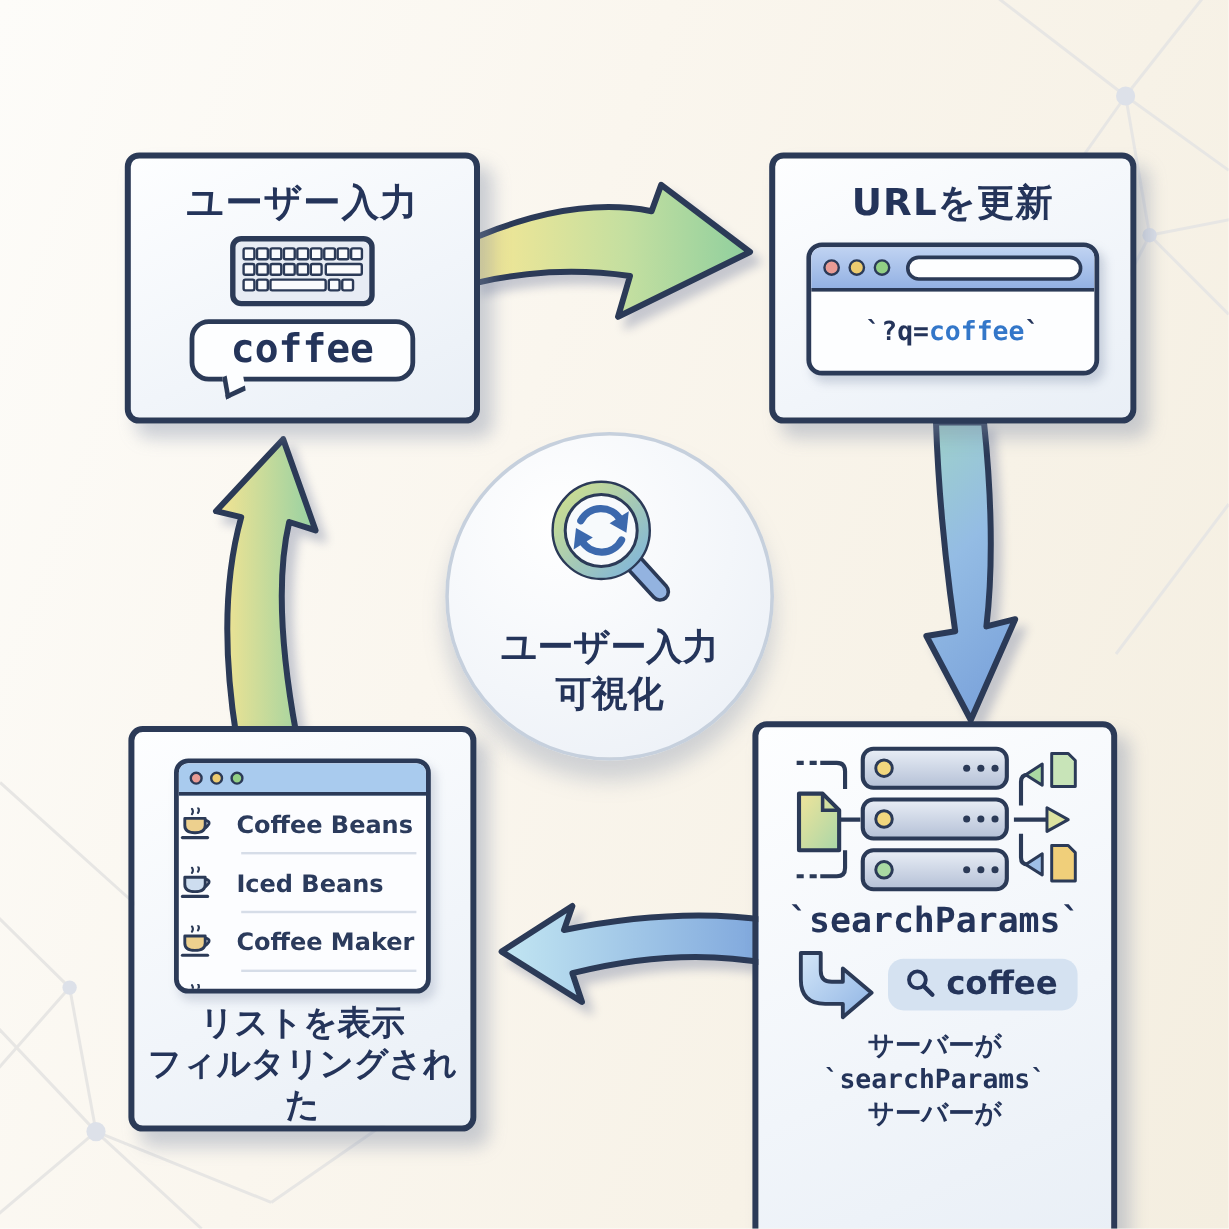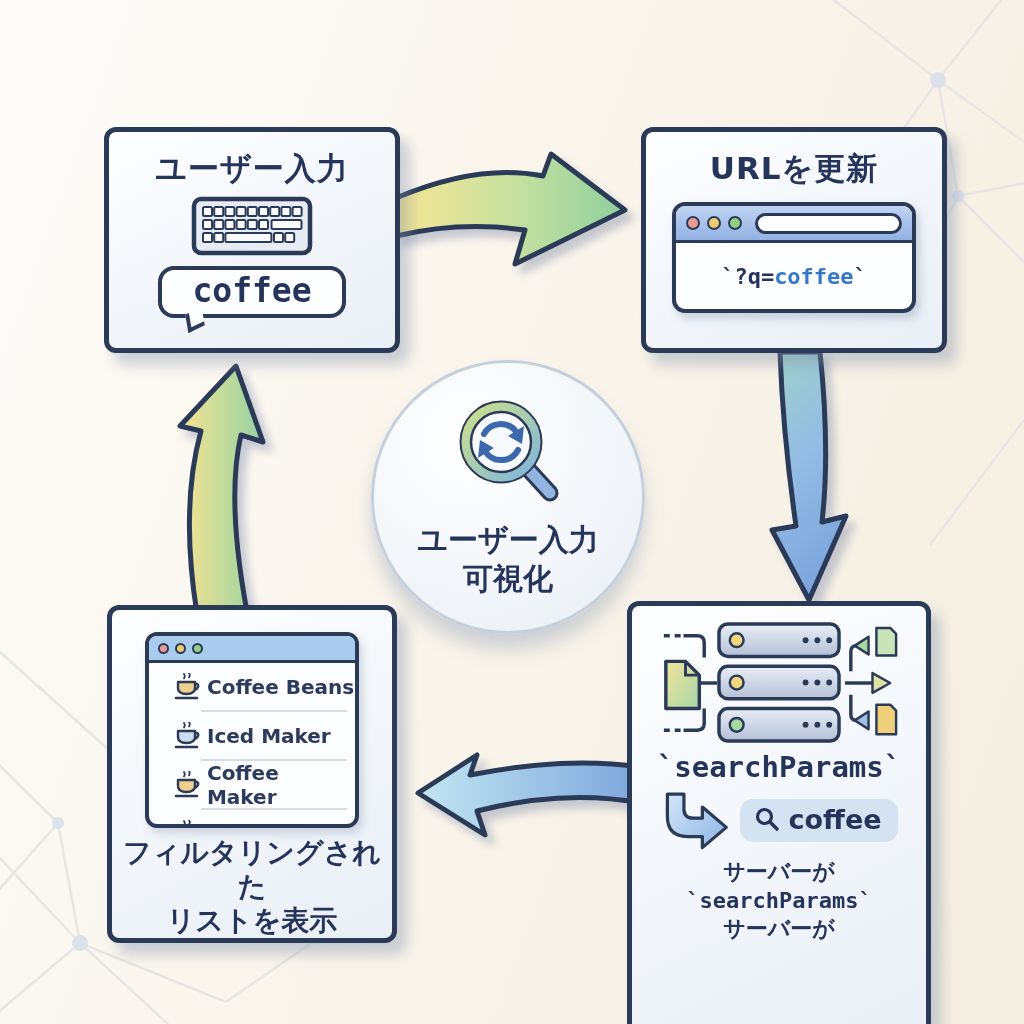--- a/index.html
+++ b/index.html
@@ -58,21 +58,21 @@
   .url-highlight { color:#3377c9; }
 
   
   .list-window {
     margin-top:22px; width:214px; border:4px solid #2b3a57; border-radius:12px;
     overflow:hidden; background:#fcfdff; box-shadow:4px 6px 8px rgba(130,142,168,0.30);
   }
   .list-bar { height:27px; background:#a9cbee; border-bottom:3px solid #2b3a57;
     display:flex; align-items:center; padding:0 9px; gap:6px; }
   .list-bar .dot { width:11px; height:11px; border-width:2px; }
-  .list-row { display:flex; align-items:center; gap:4px; height:47px; padding-left:24px; }
+  .list-row { display:flex; align-items:center; gap:18px; height:47px; padding-left:0; }
   .list-label { font-size:20px; font-weight:600; color:#2b3b5c; }
   .list-sep { height:2px; background:#d6dde8; margin-left:52px; margin-right:8px; }
 
   
   .caption { margin-top:8px; text-align:center; font-weight:bold; color:#24345a; font-size:28px; line-height:1.22; }
 
   
   .code-label { margin-top:4px; font-size:29px; font-weight:bold; color:#24345a; }
   .pill-row { display:flex; align-items:center; gap:10px; margin-top:6px; }
   .search-pill {
@@ -343,21 +343,21 @@
         <span class="list-label">Coffee Beans</span>
       </div>
       <div class="list-sep"></div>
       <div class="list-row">
         <svg width="30" height="28" viewBox="0 0 30 28">
           <path d="M 11 1 q 1.5 2.2 0 4.4 M 16 0 q 1.5 2.2 0 4.4" stroke="#2b3a57" stroke-width="1.8" fill="none" stroke-linecap="round"></path>
           <path d="M 22 10.5 Q 28.5 12 22 17" fill="none" stroke="#2b3a57" stroke-width="2.4"></path>
           <path d="M 5 9 H 22 V 15 Q 22 21 13.5 21 Q 5 21 5 15 Z" stroke="#2b3a57" stroke-width="2.4" stroke-linejoin="round" fill="#cdddef"></path>
           <path d="M 3 25 H 24" stroke="#2b3a57" stroke-width="2.6" stroke-linecap="round"></path>
         </svg>
-        <span class="list-label">Iced Maker</span>
+        <span class="list-label">Iced Beans</span>
       </div>
       <div class="list-sep"></div>
       <div class="list-row">
         <svg width="30" height="28" viewBox="0 0 30 28">
           <path d="M 11 1 q 1.5 2.2 0 4.4 M 16 0 q 1.5 2.2 0 4.4" stroke="#2b3a57" stroke-width="1.8" fill="none" stroke-linecap="round"></path>
           <path d="M 22 10.5 Q 28.5 12 22 17" fill="none" stroke="#2b3a57" stroke-width="2.4"></path>
           <path d="M 5 9 H 22 V 15 Q 22 21 13.5 21 Q 5 21 5 15 Z" stroke="#2b3a57" stroke-width="2.4" stroke-linejoin="round" fill="#edd08e"></path>
           <path d="M 3 25 H 24" stroke="#2b3a57" stroke-width="2.6" stroke-linecap="round"></path>
         </svg>
         <span class="list-label">Coffee Maker</span>
@@ -367,18 +367,18 @@
         <svg width="30" height="28" viewBox="0 0 30 28">
           <path d="M 11 1 q 1.5 2.2 0 4.4 M 16 0 q 1.5 2.2 0 4.4" stroke="#2b3a57" stroke-width="1.8" fill="none" stroke-linecap="round"></path>
           <path d="M 22 10.5 Q 28.5 12 22 17" fill="none" stroke="#2b3a57" stroke-width="2.4"></path>
           <path d="M 5 9 H 22 V 15 Q 22 21 13.5 21 Q 5 21 5 15 Z" stroke="#2b3a57" stroke-width="2.4" stroke-linejoin="round" fill="#cdddef"></path>
           <path d="M 3 25 H 24" stroke="#2b3a57" stroke-width="2.6" stroke-linecap="round"></path>
         </svg>
         <span class="list-label">Espresso</span>
       </div>
     </div>
     <div class="caption">
+      <div>リストを表示</div>
       <div>フィルタリングされた</div>
-      <div>リストを表示</div>
     </div>
   </div>
 
 </div>
 
 </body></html>

